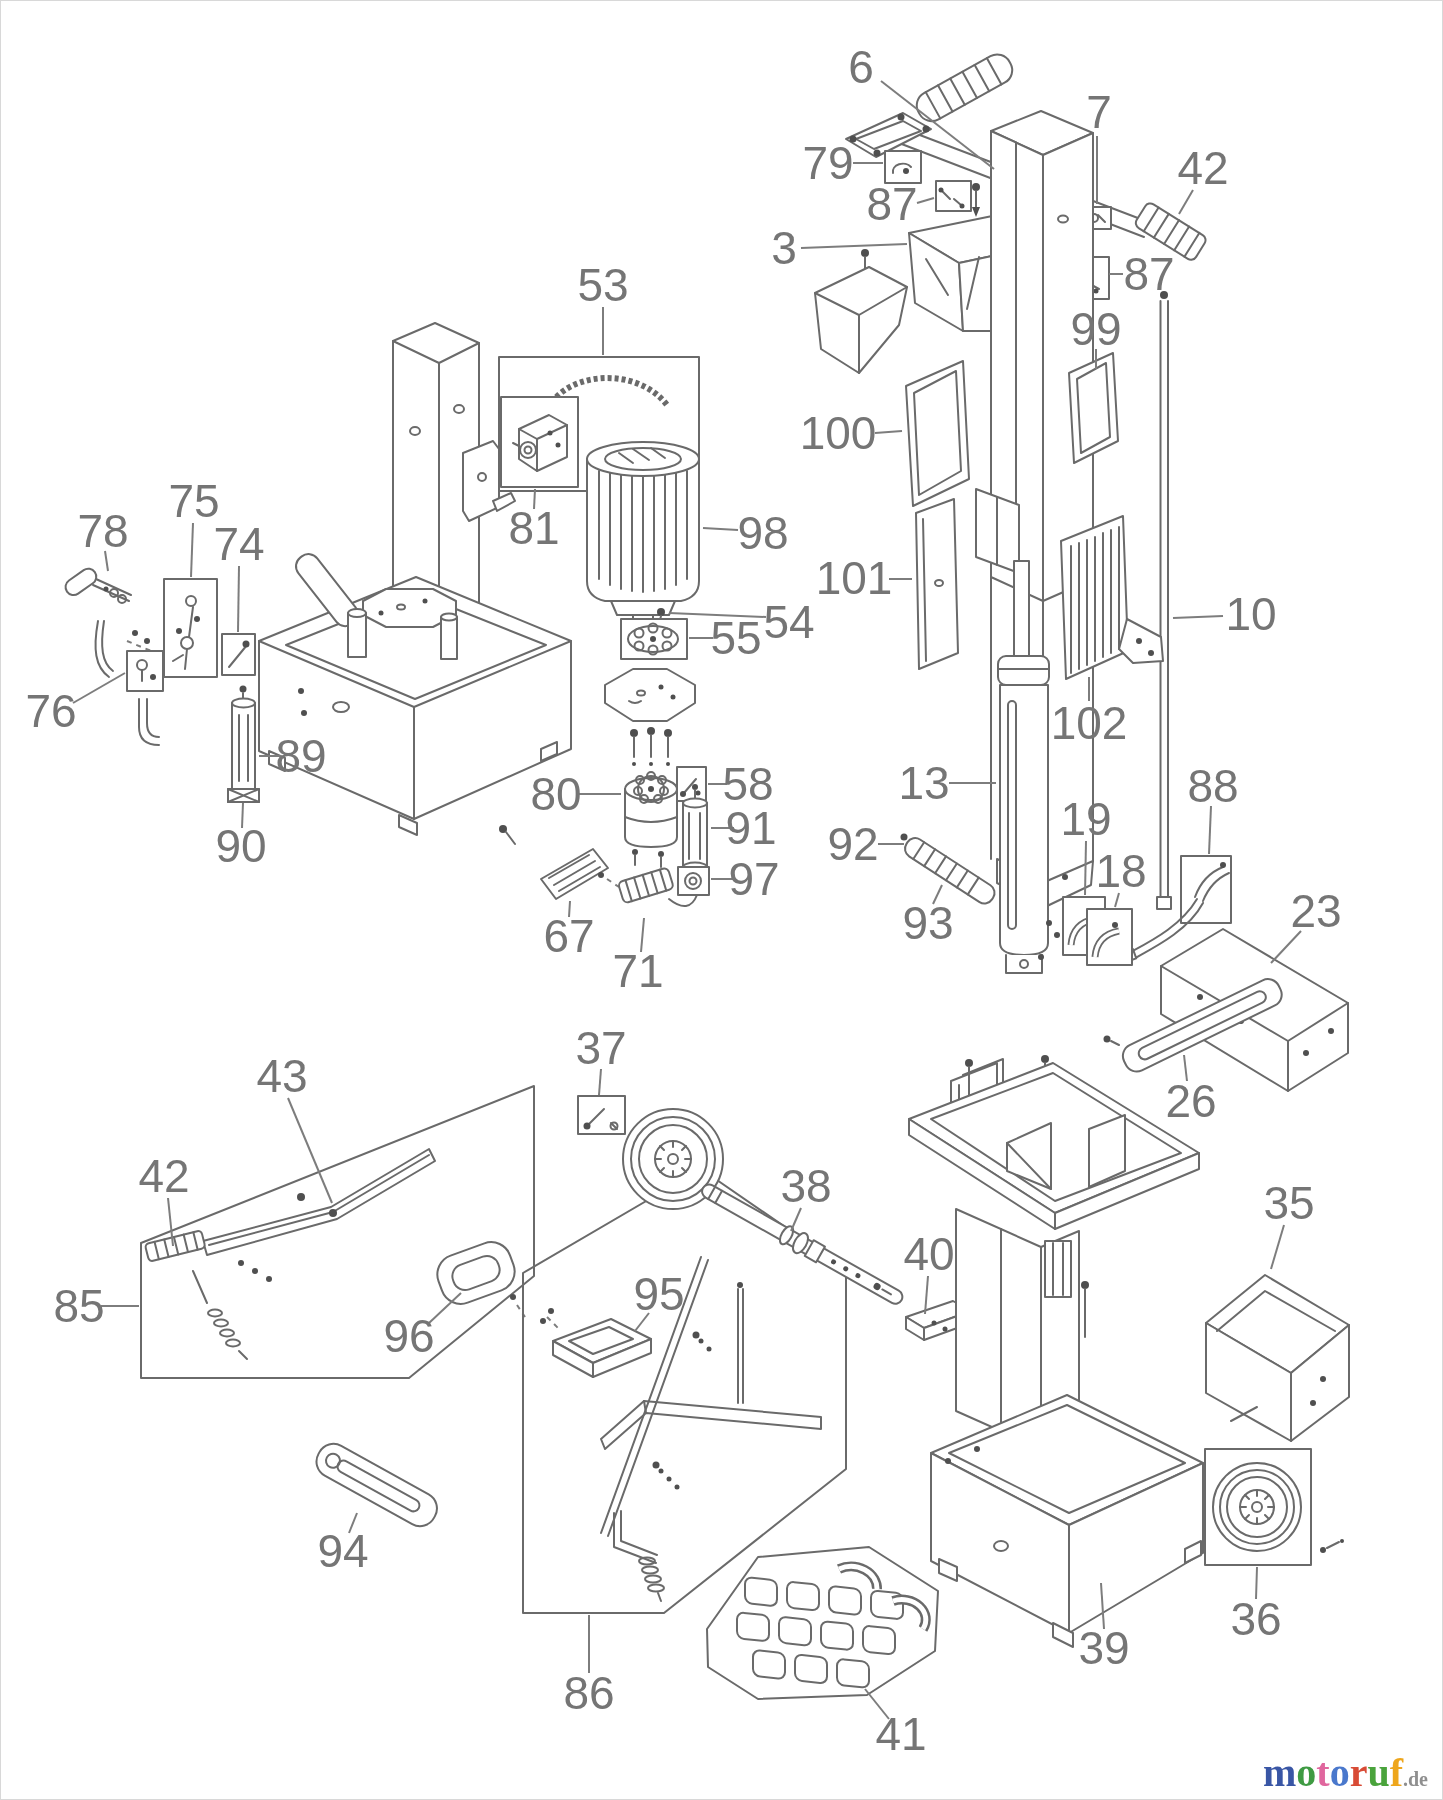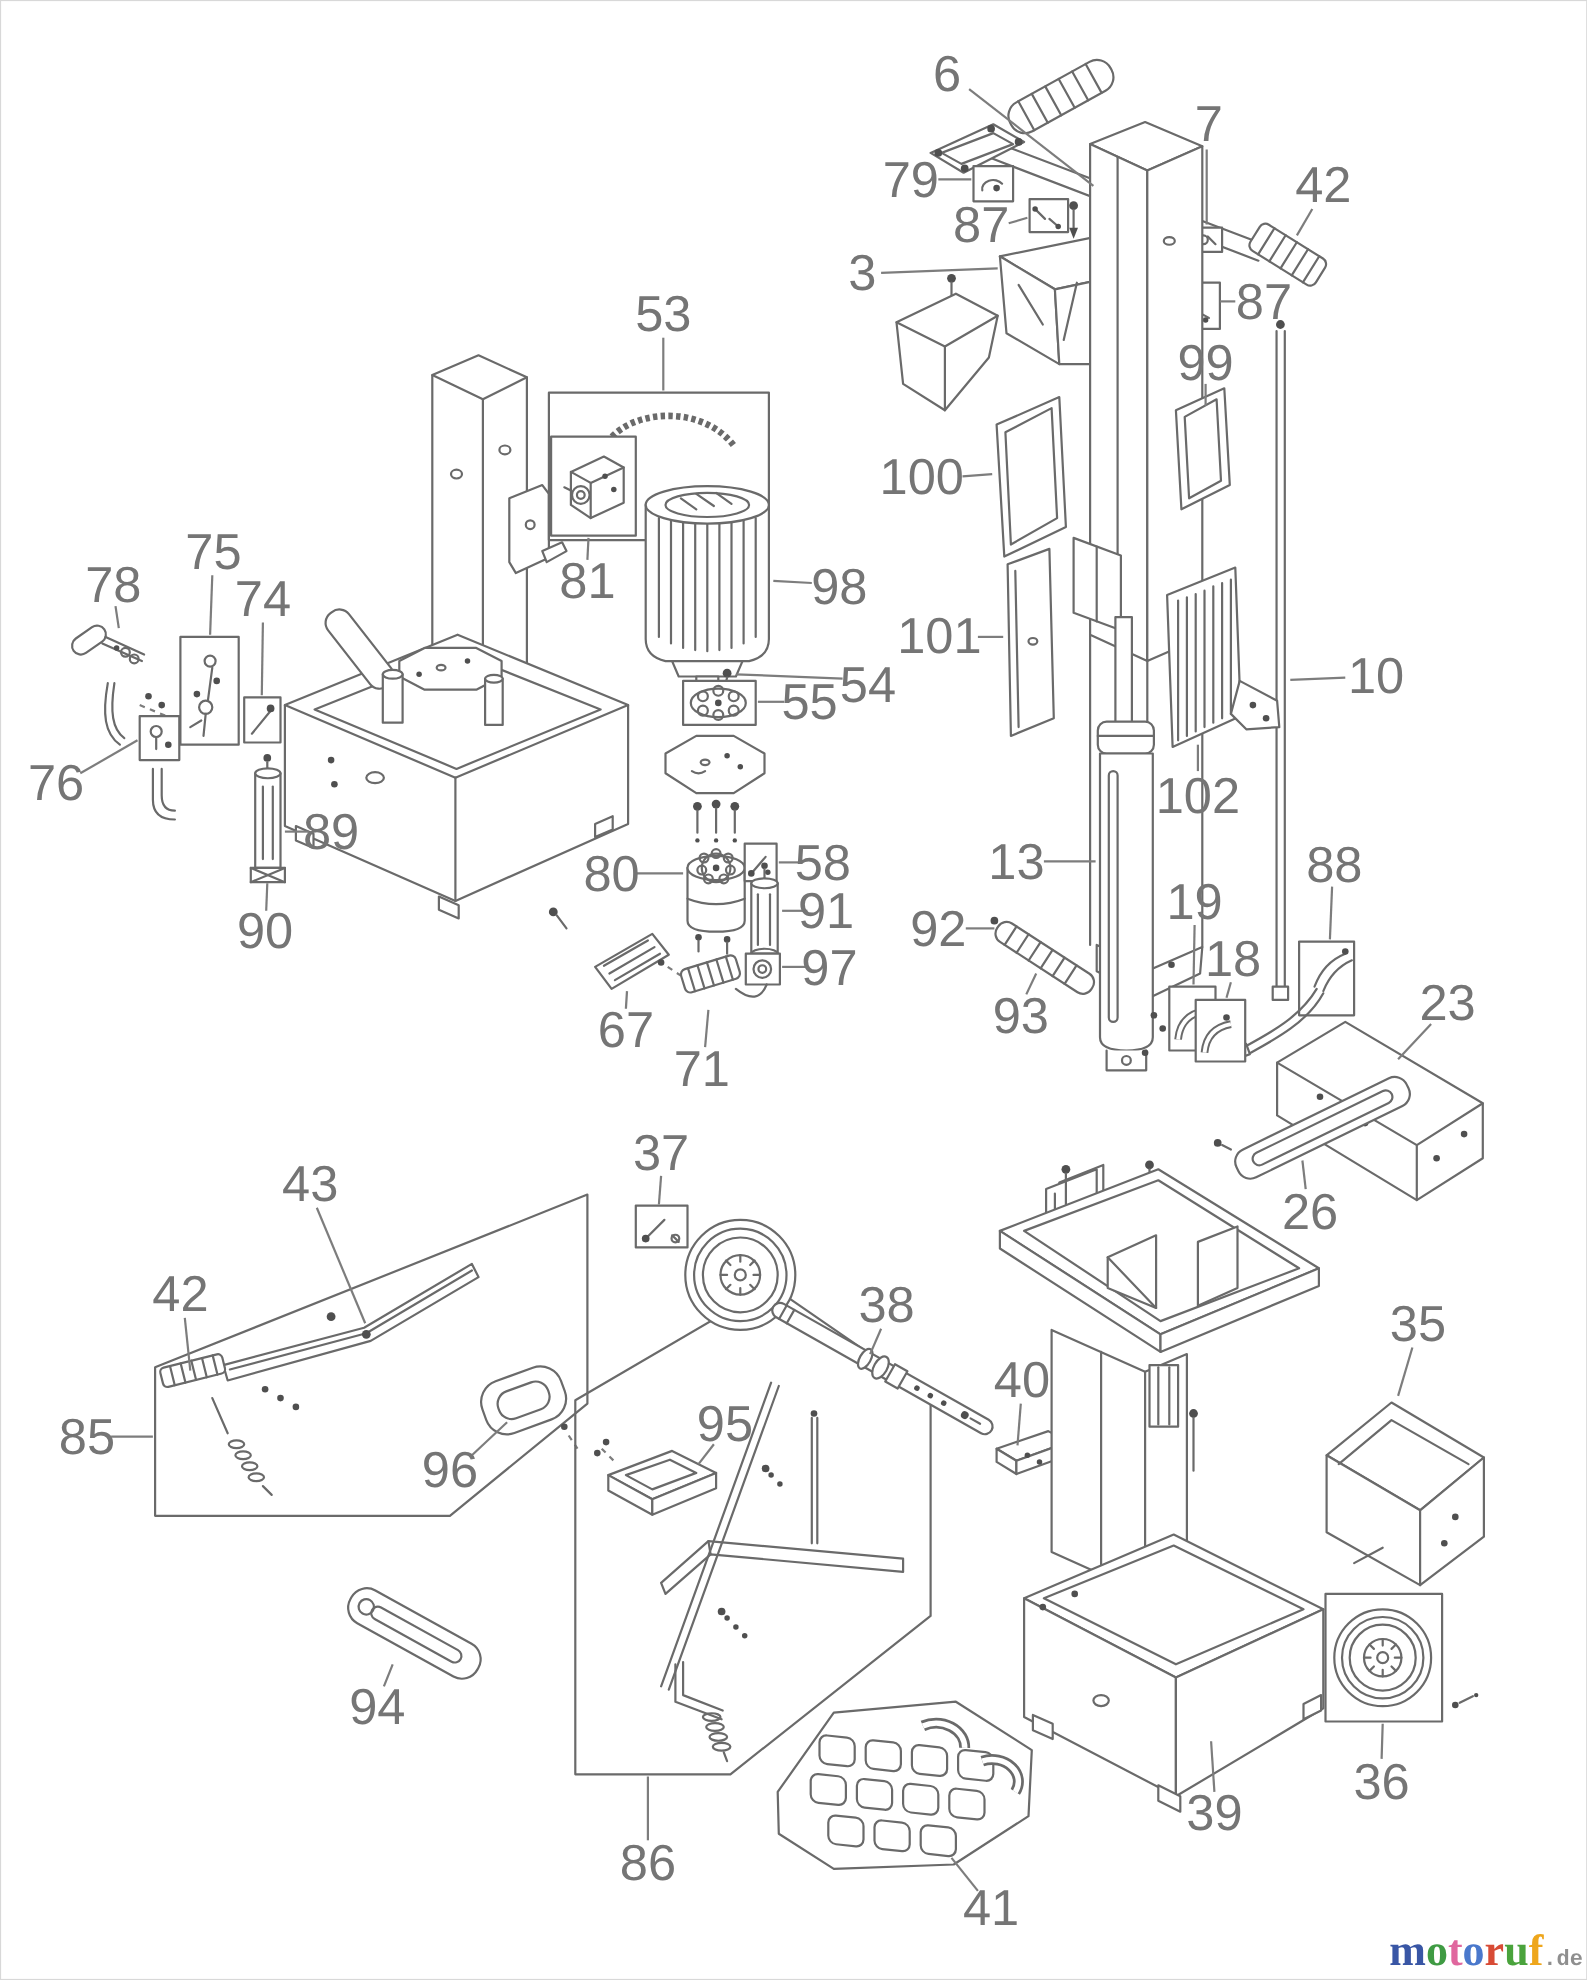--- a/index.html
+++ b/index.html
@@ -9,21 +9,21 @@
   svg{position:absolute;left:0;top:0;}
   .ln{fill:none;stroke:#6a6a6a;stroke-width:2;stroke-linecap:round;stroke-linejoin:round;}
   .fw{fill:#ffffff;stroke:#6a6a6a;stroke-width:2;stroke-linejoin:round;stroke-linecap:round;}
   .dk{fill:#4f4f4f;stroke:none;}
   .lbl{font-family:"Liberation Sans",sans-serif;fill:#757575;}
   .leader{stroke:#7d7d7d;stroke-width:2;fill:none;}
   .dash{stroke:#7d7d7d;stroke-width:2;fill:none;stroke-dasharray:5 5;}
   .wm{position:absolute;left:1262px;top:1748px;width:175px;
       font-family:"Liberation Serif",serif;font-weight:bold;font-size:40px;
       letter-spacing:0px;white-space:nowrap;}
-  .wm .suf{font-size:20px;font-weight:bold;font-family:Liberation Mono, monospace;}
+  .wm .suf{font-size:20px;font-weight:bold;}
 </style>
 </head>
 <body>
 
 <div class="stage">
 <svg width="1443" height="1800" viewBox="0 0 1443 1800">
 
   <g>
     <polygon class="fw" points="392,340 434,322 478,342 478,658 438,682 392,660"></polygon>
     <polyline class="ln" points="392,340 438,362 478,342"></polyline>

